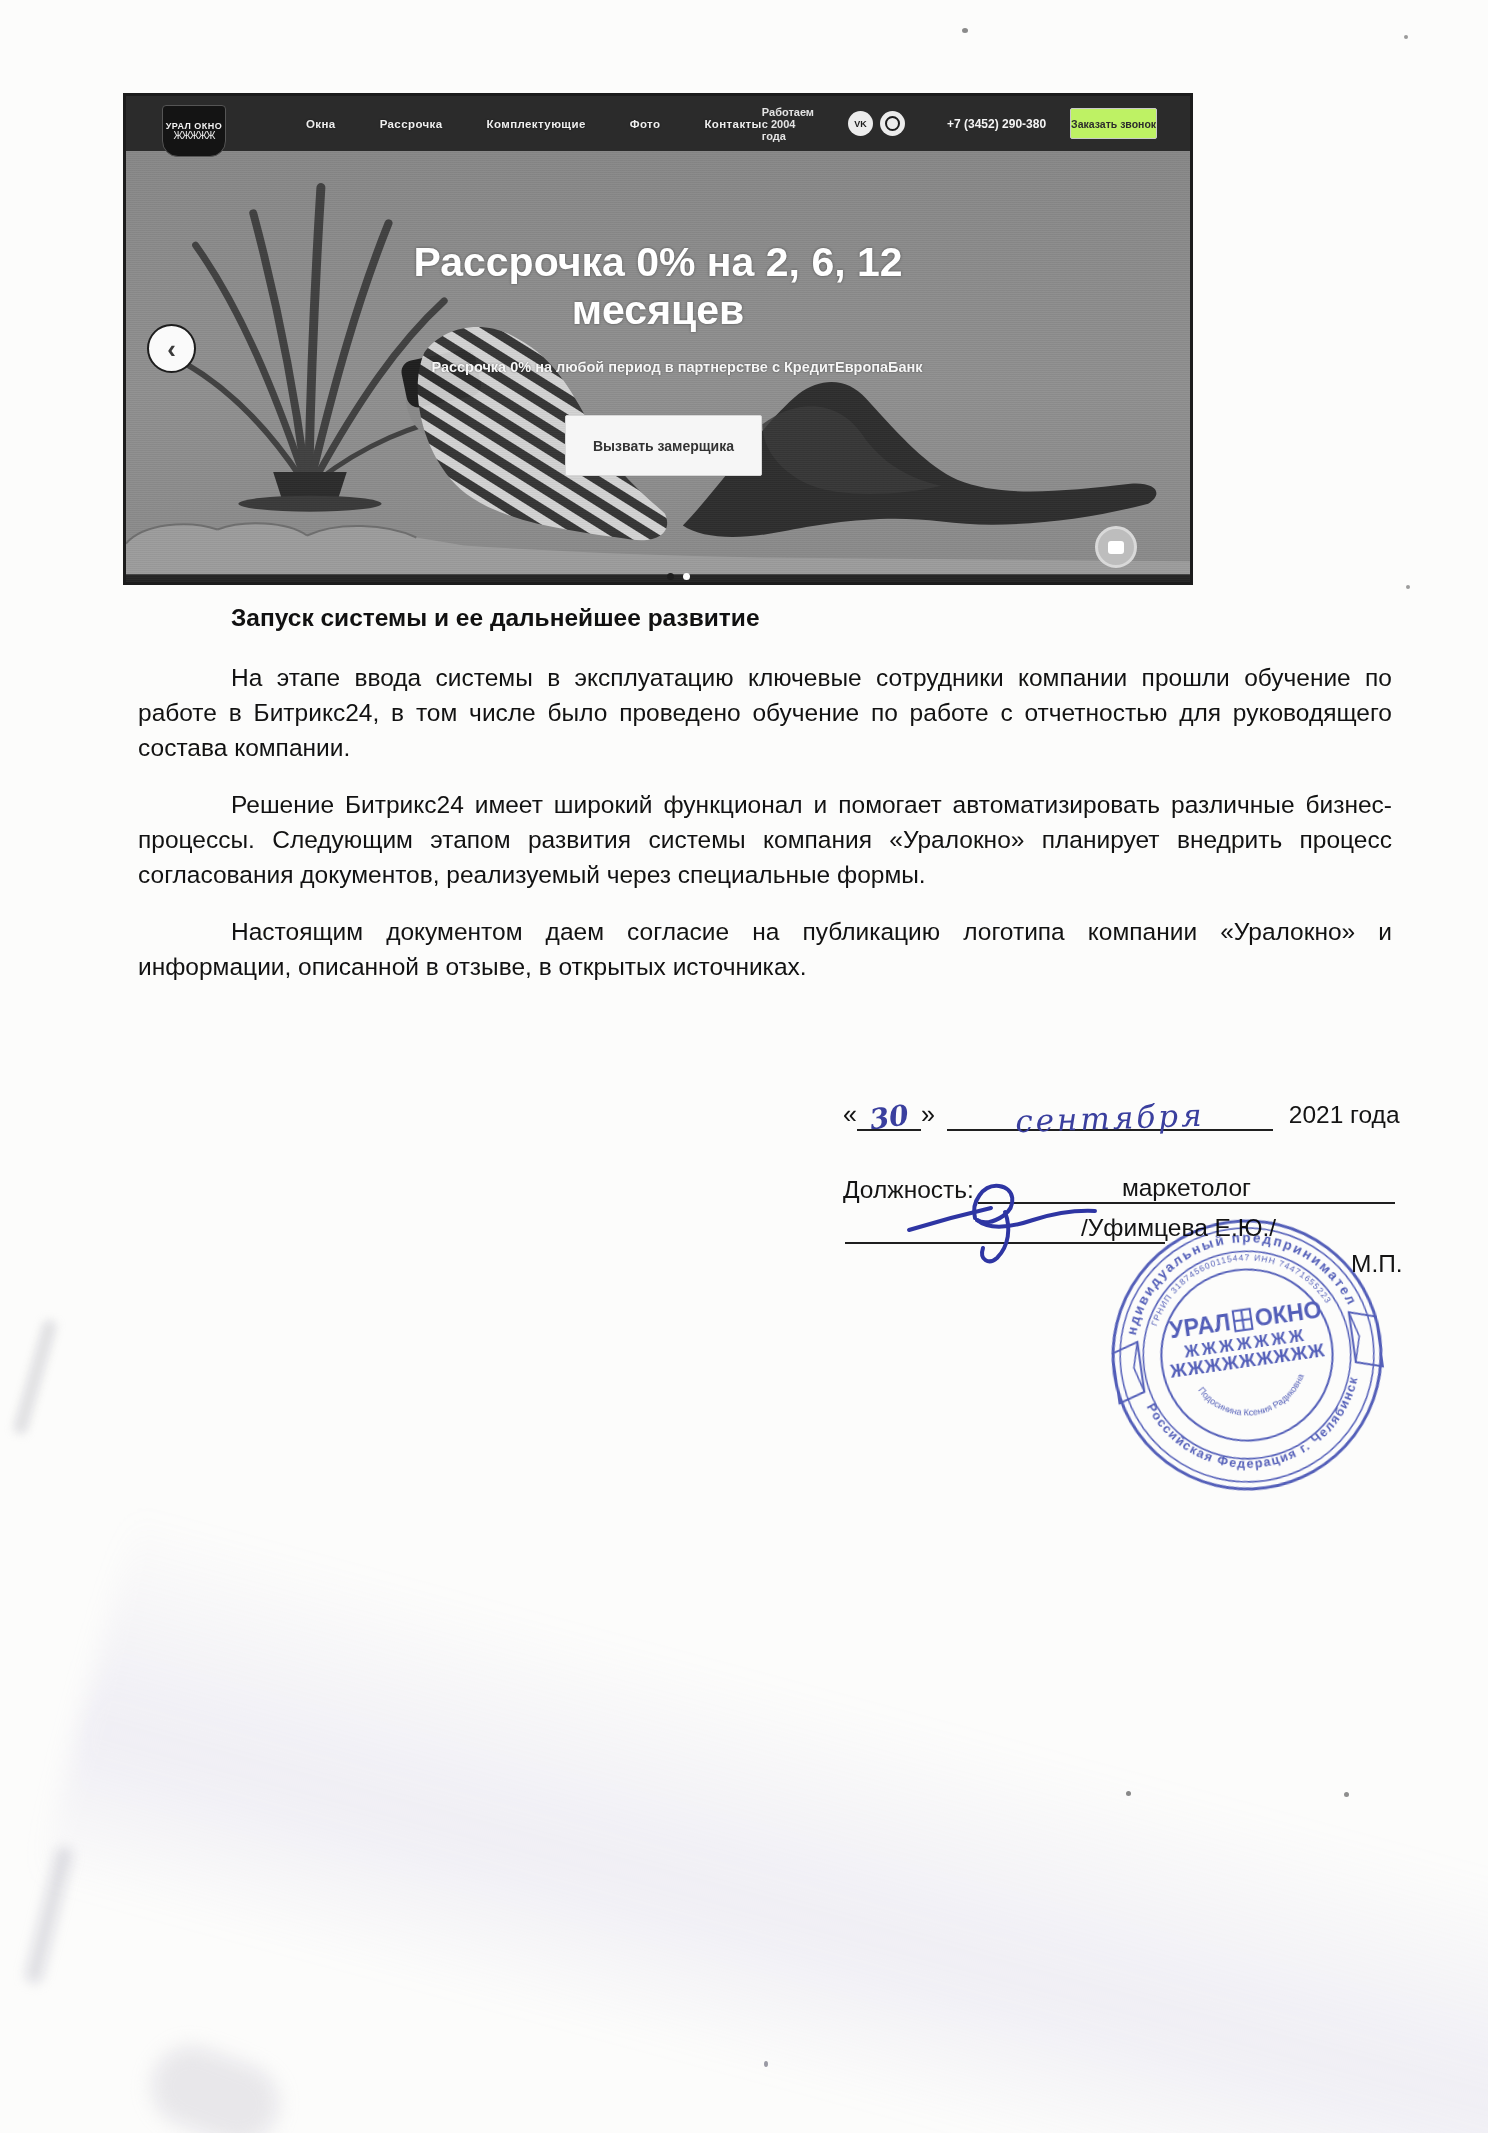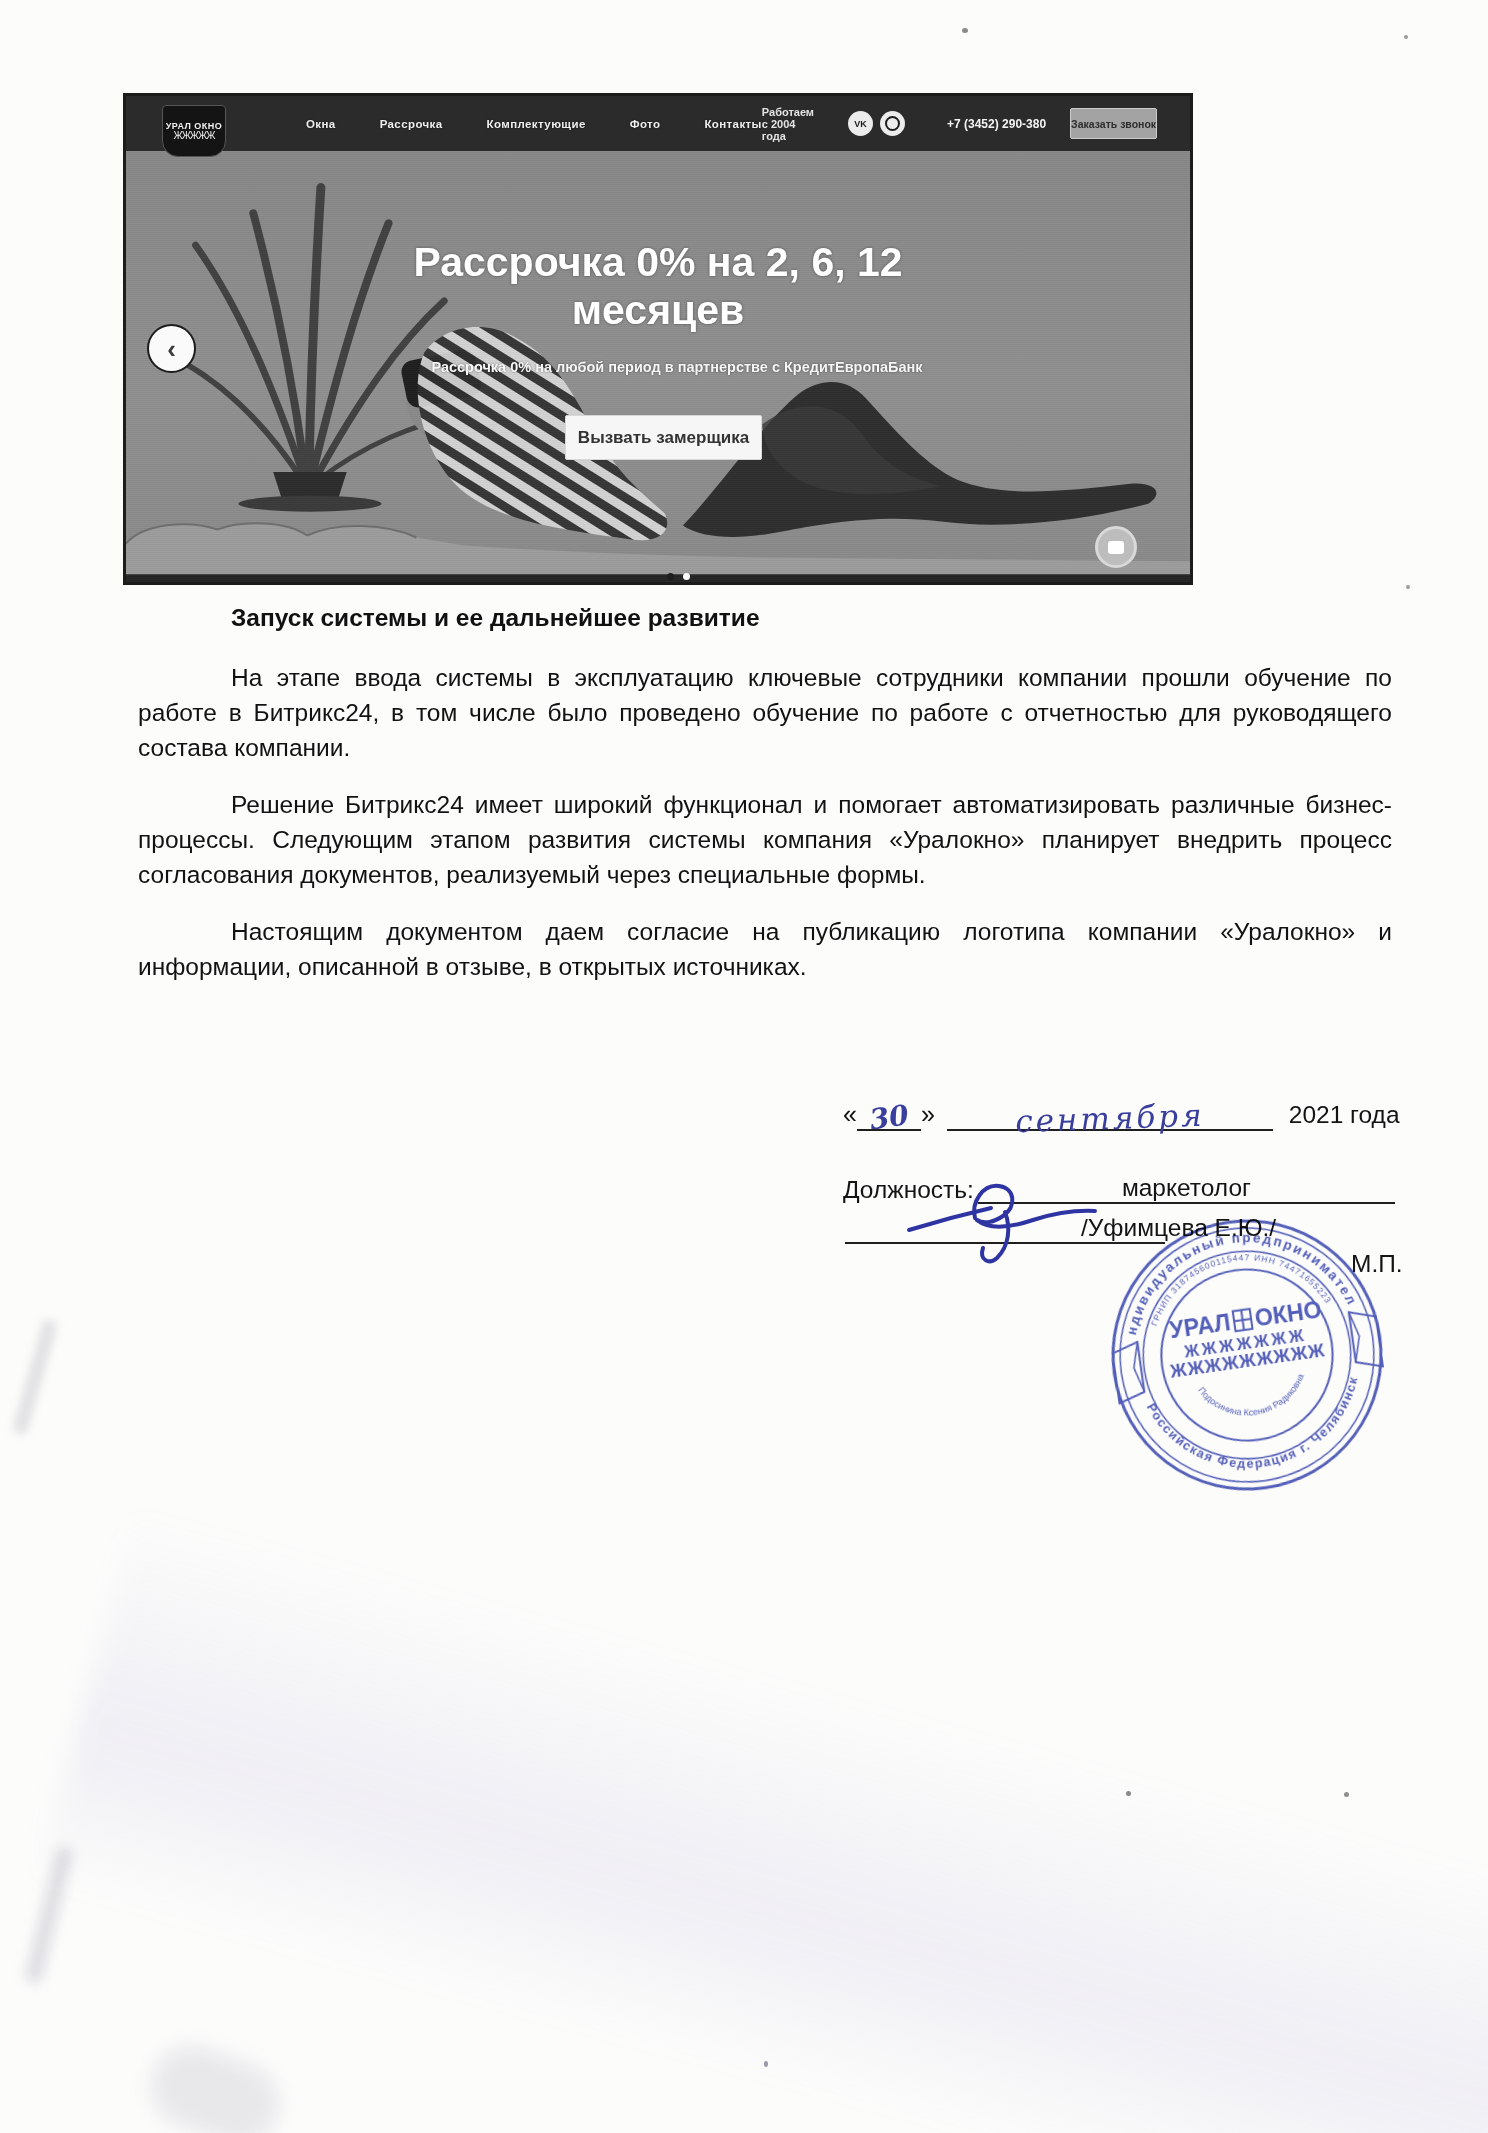--- a/index.html
+++ b/index.html
@@ -42,21 +42,21 @@
   .since { margin-left:auto; color:#e3e3e3; font-size:11px; font-weight:bold; }
   .socials { display:flex; gap:7px; margin-left:34px; }
   .soc {
     width:25px; height:25px; border-radius:50%; background:#ececec;
     display:flex; align-items:center; justify-content:center; cursor:pointer;
     color:#1d1d1d; font-size:9px; font-weight:bold;
   }
   .soc.ig::before { content:""; width:11px; height:11px; border:2.5px solid #1d1d1d; border-radius:50%; }
   .phone { margin-left:42px; color:#f4f4f4; font-size:12px; font-weight:bold; white-space:nowrap; }
   .call-btn {
-    margin-left:24px; width:128px; height:31px; background:#a3a3a3;
+    margin-left:24px; width:128px; height:31px; background:#bef264;
     border:1px solid #cacaca; border-radius:2px; color:#2c2c2c;
     font-size:10.5px; font-weight:bold; display:flex; align-items:center; justify-content:center;
     cursor:pointer; white-space:nowrap;
   }
 
   .brand-row {
     position:absolute; left:0; right:0; top:72px; z-index:3;
     display:flex; align-items:center; justify-content:center; gap:12px;
     color:#fdfdfd; font-size:31px; font-weight:bold; letter-spacing:.5px;
     text-shadow:0 0 3px rgba(0,0,0,.45);
@@ -70,23 +70,23 @@
   .headline {
     position:absolute; left:0; right:0; top:142px; z-index:3; text-align:center;
     color:#ffffff; font-size:41px; font-weight:bold; line-height:48px;
     text-shadow:0 0 3px rgba(0,0,0,.4);
   }
   .subline {
     position:absolute; left:0; right:0; top:263px; z-index:3; text-align:center;
     color:#f6f6f6; font-size:14.5px; font-weight:bold; text-shadow:0 0 2px rgba(0,0,0,.5);margin-left:38px;
   }
   .cta-btn {
-    position:absolute; left:439px; top:319px; width:197px; height:45px; z-index:3;
+    position:absolute; left:439px; top:319px; width:197px; height:61px; z-index:3;
     background:#f6f6f6; border:1px solid #d8d8d8; border-radius:2px;
-    color:#333; font-size:17px; font-weight:bold;
+    color:#333; font-size:14px; font-weight:bold;
     display:flex; align-items:center; justify-content:center; cursor:pointer;
   }
   .prev-arrow {
     position:absolute; left:21px; top:228px; width:49px; height:49px; z-index:5;
     border-radius:50%; background:#fafafa; border:2px solid #1d1d1d;
     display:flex; align-items:center; justify-content:center;
     color:#3a3a3a; font-size:26px; font-weight:bold; cursor:pointer; line-height:1;
   }
   .chat-widget {
     position:absolute; left:969px; top:430px; width:42px; height:42px; z-index:5;

